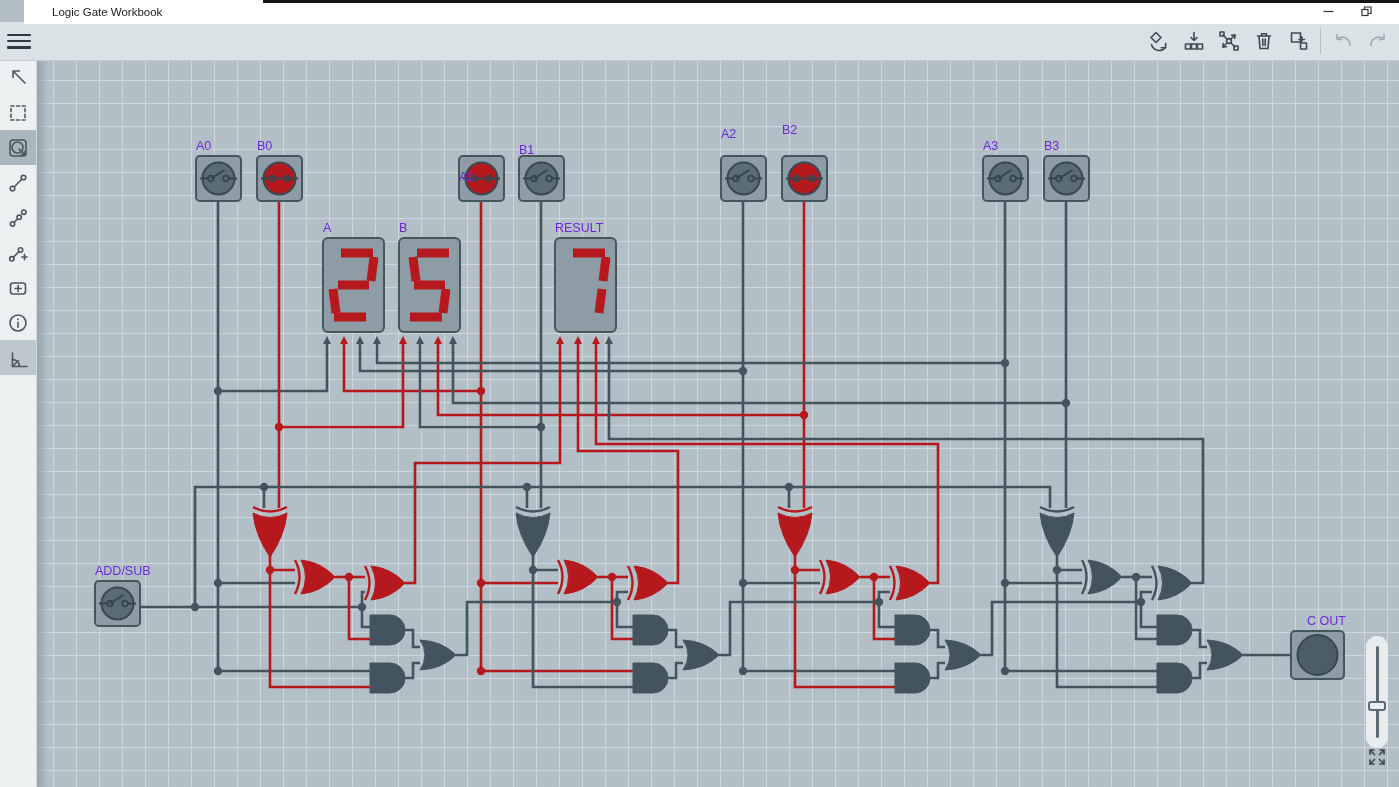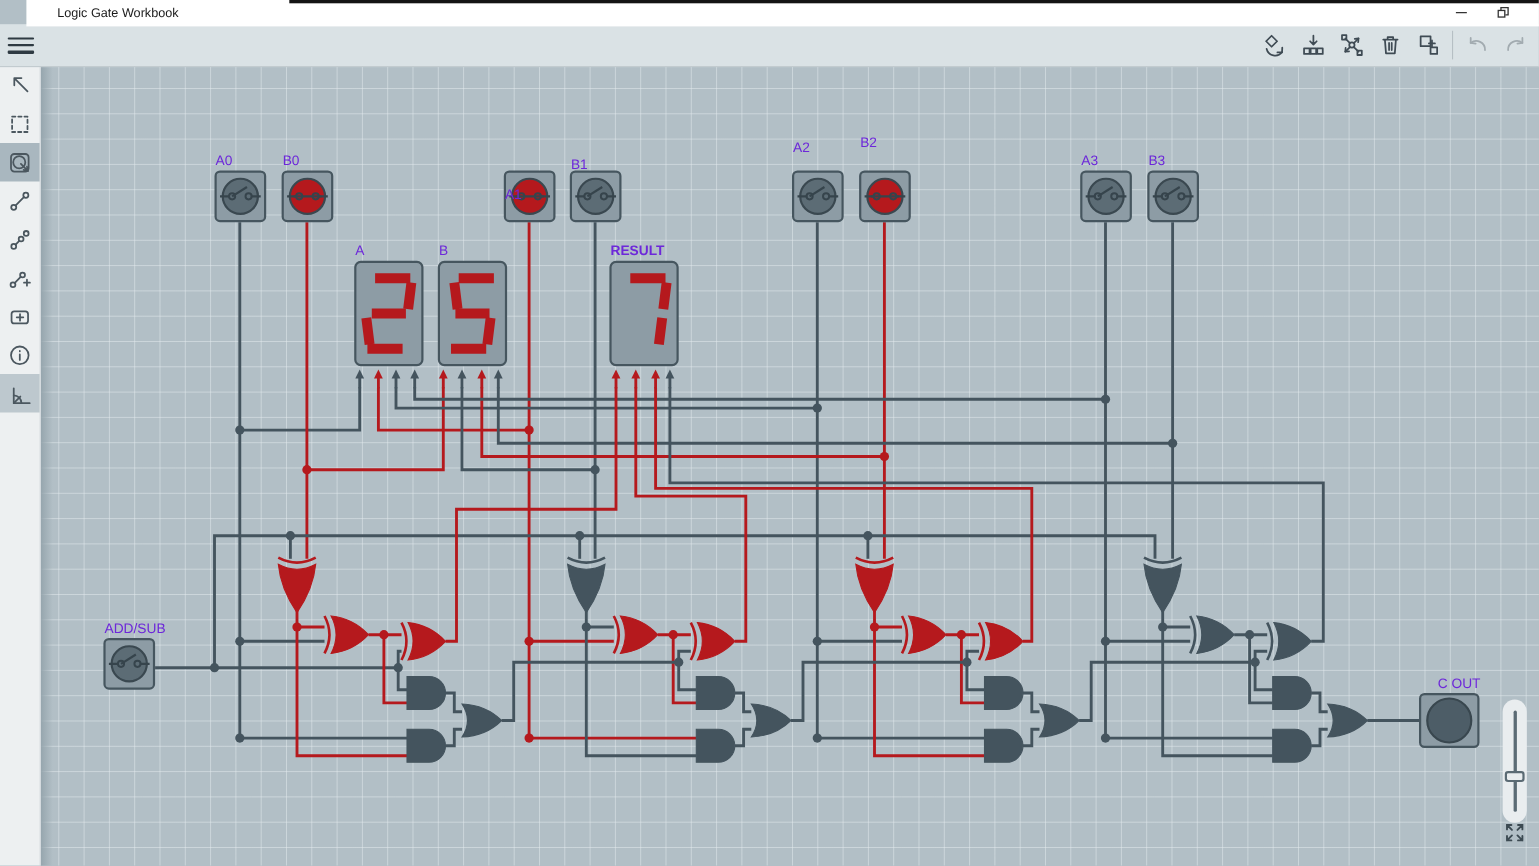--- a/index.html
+++ b/index.html
@@ -460,21 +460,21 @@
         <line x1="6" y1="105" x2="6" y2="116" stroke="#b5191d" stroke-width="2.6"></line>
         <polygon points="2,107 10,107 6,99" fill="#b5191d"></polygon>
         <line x1="24" y1="105" x2="24" y2="116" stroke="#b5191d" stroke-width="2.6"></line>
         <polygon points="20,107 28,107 24,99" fill="#b5191d"></polygon>
         <line x1="42" y1="105" x2="42" y2="116" stroke="#b5191d" stroke-width="2.6"></line>
         <polygon points="38,107 46,107 42,99" fill="#b5191d"></polygon>
         <line x1="55" y1="105" x2="55" y2="116" stroke="#44545e" stroke-width="2.6"></line>
         <polygon points="51,107 59,107 55,99" fill="#44545e"></polygon>
       </svg>
     </div>
-    <div class="comp-label" style="left: 555px; top: 221px; font-weight: bold;">RESULT</div>
+    <div class="comp-label" style="left: 555px; top: 221px;">RESULT</div>
     <div class="lamp" style="left: 1290px; top: 630px;"><svg width="51" height="46">
         <circle cx="25.5" cy="23" r="20" fill="#4d5d67" stroke="#39474f" stroke-width="2"></circle>
       </svg></div>
     <div class="comp-label" style="left: 1291px; top: 614px; margin-left: 16px;">C OUT</div>
   </div>
 
 <div class="zoom-track"></div>
 <div class="zoom-line"></div>
 <div class="zoom-handle"></div>
 <div class="expand-btn">

